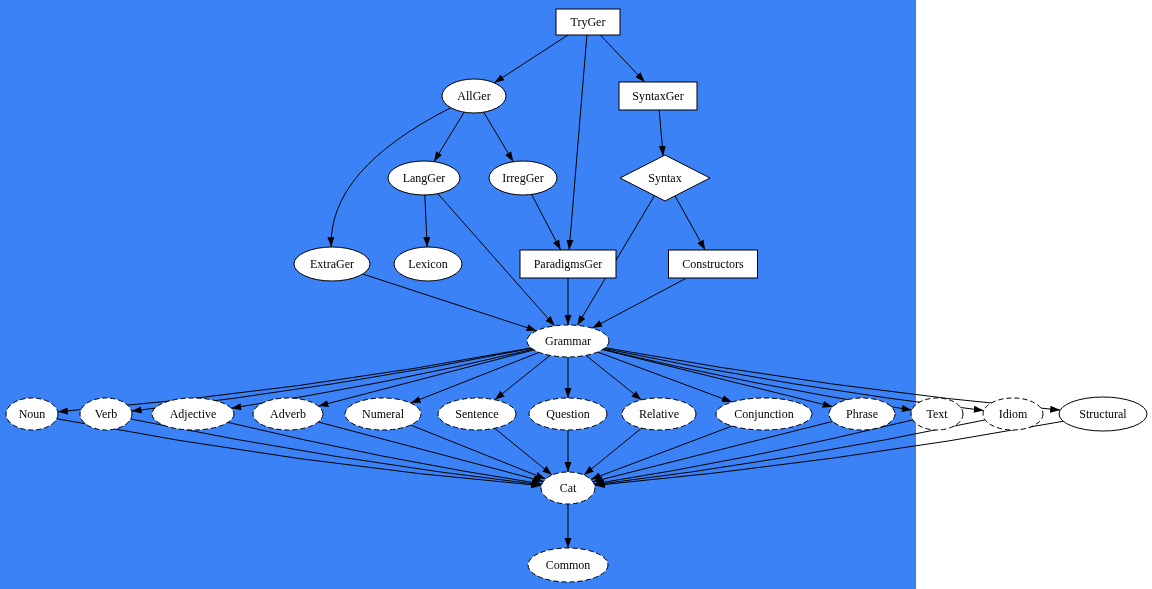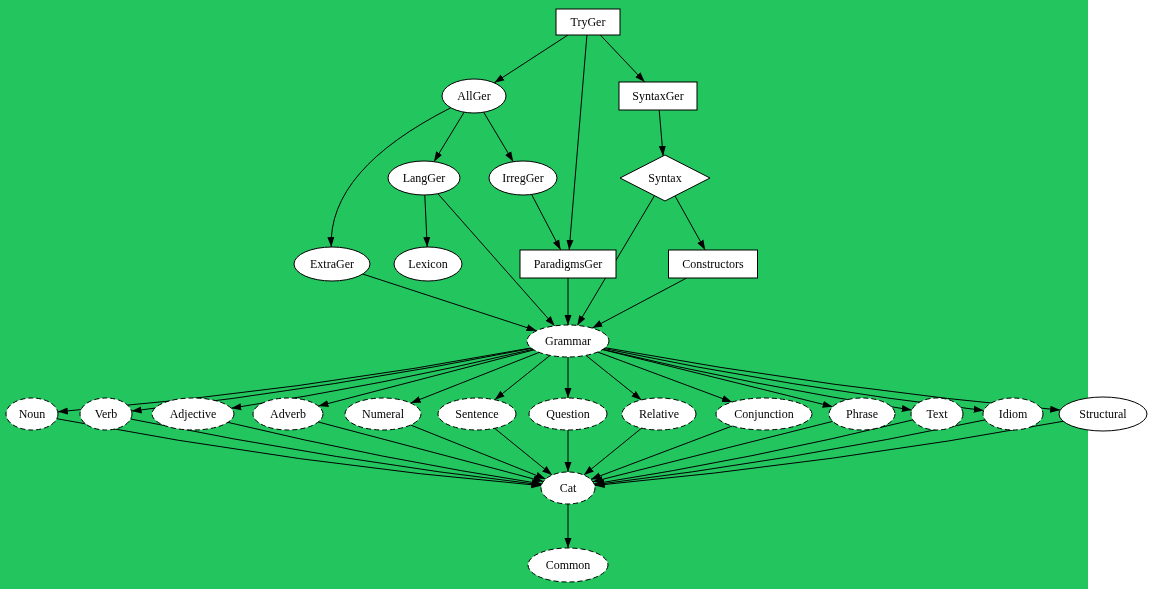--- a/index.html
+++ b/index.html
@@ -2,23 +2,23 @@
 <html><head>
 <meta charset="utf-8">
 <style>
   html, body {
     margin: 0;
     padding: 0;
     background: #ffffff;
   }
   .canvas {
     position: relative;
-    width: 1088px;
+    width: 916px;
     height: 589px;
-    background: #22c55e;
+    background: #3b82f6;
     font-family: "Liberation Serif", serif;
   }
   .edge {
     fill: none;
     stroke: #000000;
     stroke-width: 1;
   }
   .node-shape {
     fill: #ffffff;
     stroke: #000000;

